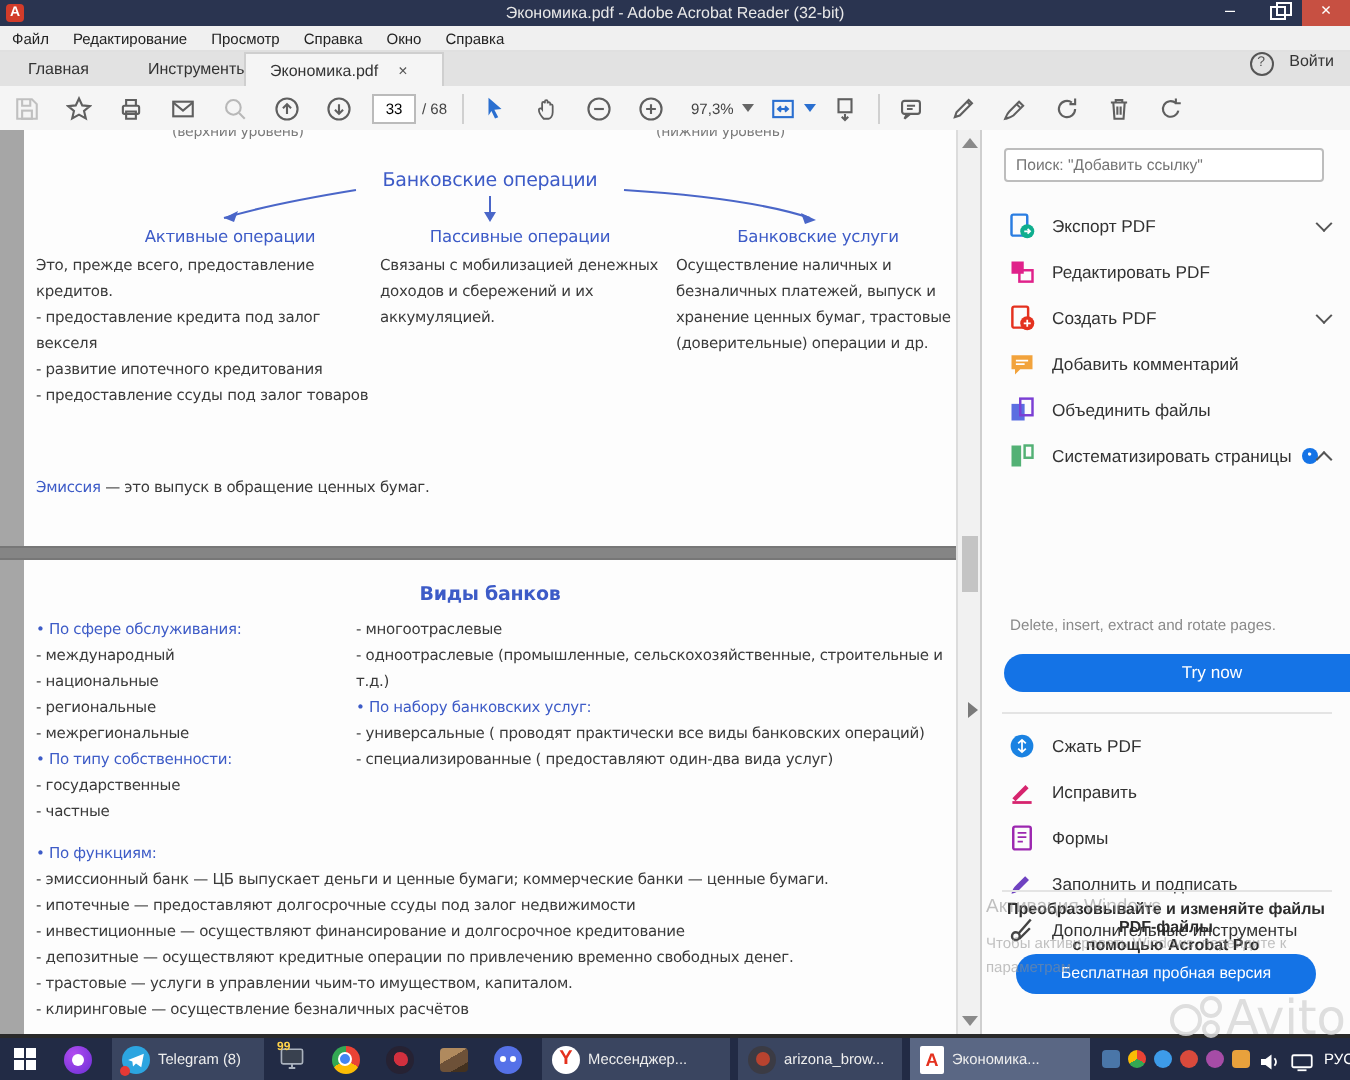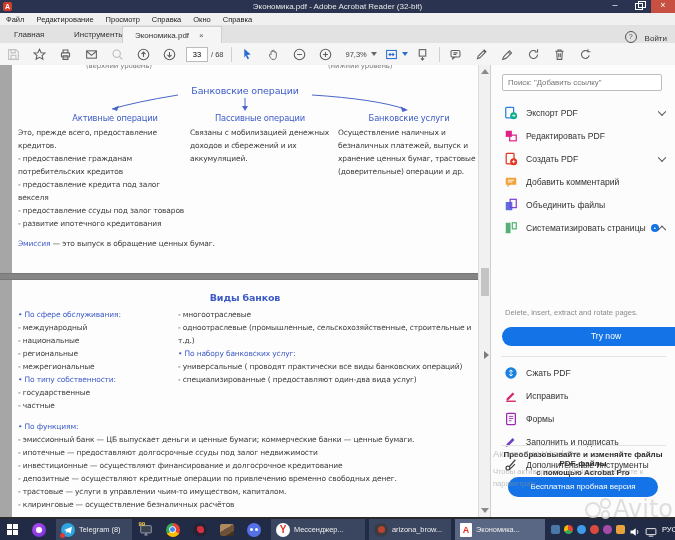--- a/index.html
+++ b/index.html
@@ -17,21 +17,21 @@
   .restore-glyph:before{content:"";position:absolute;left:2px;top:-3px;width:6px;height:5px;border:1px solid #fff;}
   
   .menubar{position:absolute;left:0;top:13px;width:675px;height:12px;background:#f0f0f0;border-bottom:1px solid #e0e0e0;
     font-size:7.5px;color:#222;display:flex;align-items:center;}
   .menubar span{padding:0 6px;}
   
   .tabbar{position:absolute;left:0;top:26px;width:675px;height:17px;background:#e2e2e2;font-size:8px;color:#333;}
   .tab{position:absolute;top:0;height:17px;line-height:17px;padding:0 12px;}
   .tab.active{background:#f5f5f5;border:1px solid #cfcfcf;border-bottom:none;box-sizing:border-box;}
   .tab .x{margin-left:10px;color:#555;}
-  .tab-right{position:absolute;right:8px;top:0;height:17px;display:flex;align-items:flex-end;gap:8px;}
+  .tab-right{position:absolute;right:8px;top:0;height:17px;display:flex;align-items:flex-start;gap:8px;}
   .qmark{width:10px;height:10px;border:1px solid #555;border-radius:50%;font-size:7px;line-height:10px;text-align:center;color:#555;}
   
   .toolbar{position:absolute;left:0;top:43px;width:675px;height:22px;background:#f5f5f5;border-bottom:1px solid #c9c9c9;
     display:flex;align-items:center;}
   .tbtn{width:26px;height:20px;display:flex;align-items:center;justify-content:center;}
   .tbtn svg{width:13px;height:13px;}
   .tsep{width:1px;height:15px;background:#d0d0d0;margin:0 3px;}
   .pagebox{display:flex;align-items:center;font-size:7.5px;color:#444;margin:0 4px;}
   .pagebox input{width:20px;height:13px;border:1px solid #bbb;font-size:7.5px;text-align:center;padding:0;background:#fff;
     font-family:"Liberation Sans",sans-serif;}
@@ -282,24 +282,23 @@
         <path d="M408 45 l-7.5 -3.5 l2 5.5 z" fill="#4a66c8"></path>
       </svg>
 
       <div class="droot doc">Банковские операции</div>
       <div class="dhead doc" style="left:40px;top:48px;width:150px">Активные операции</div>
       <div class="dhead doc" style="left:190px;top:48px;width:140px">Пассивные операции</div>
       <div class="dhead doc" style="left:338px;top:48px;width:142px">Банковские услуги</div>
 
       <div class="dcol doc" style="left:18px;top:61px;width:174px">
         <div class="dl">Это, прежде всего, предоставление кредитов.</div>
-        <div class="dl">- предоставление гражданам потребительских кредитов</div>
         <div class="dl">- предоставление кредита под залог векселя</div>
+        <div class="dl">- развитие ипотечного кредитования</div>
         <div class="dl">- предоставление ссуды под залог товаров</div>
-        <div class="dl">- развитие ипотечного кредитования</div>
       </div>
       <div class="dcol doc" style="left:190px;top:61px;width:142px">Связаны с мобилизацией денежных доходов и сбережений и их аккумуляцией.</div>
       <div class="dcol doc" style="left:338px;top:61px;width:140px">Осуществление наличных и безналичных платежей, выпуск и хранение ценных бумаг, трастовые (доверительные) операции и др.</div>
 
       <div class="dcol doc" style="left:18px;top:172px;width:440px">
         <span class="blue">Эмиссия</span><span> — это выпуск в обращение ценных бумаг.</span>
       </div>
 
       <div class="banks-title doc">Виды банков</div>
       <div class="dcol doc" style="left:18px;top:243px;width:152px">

